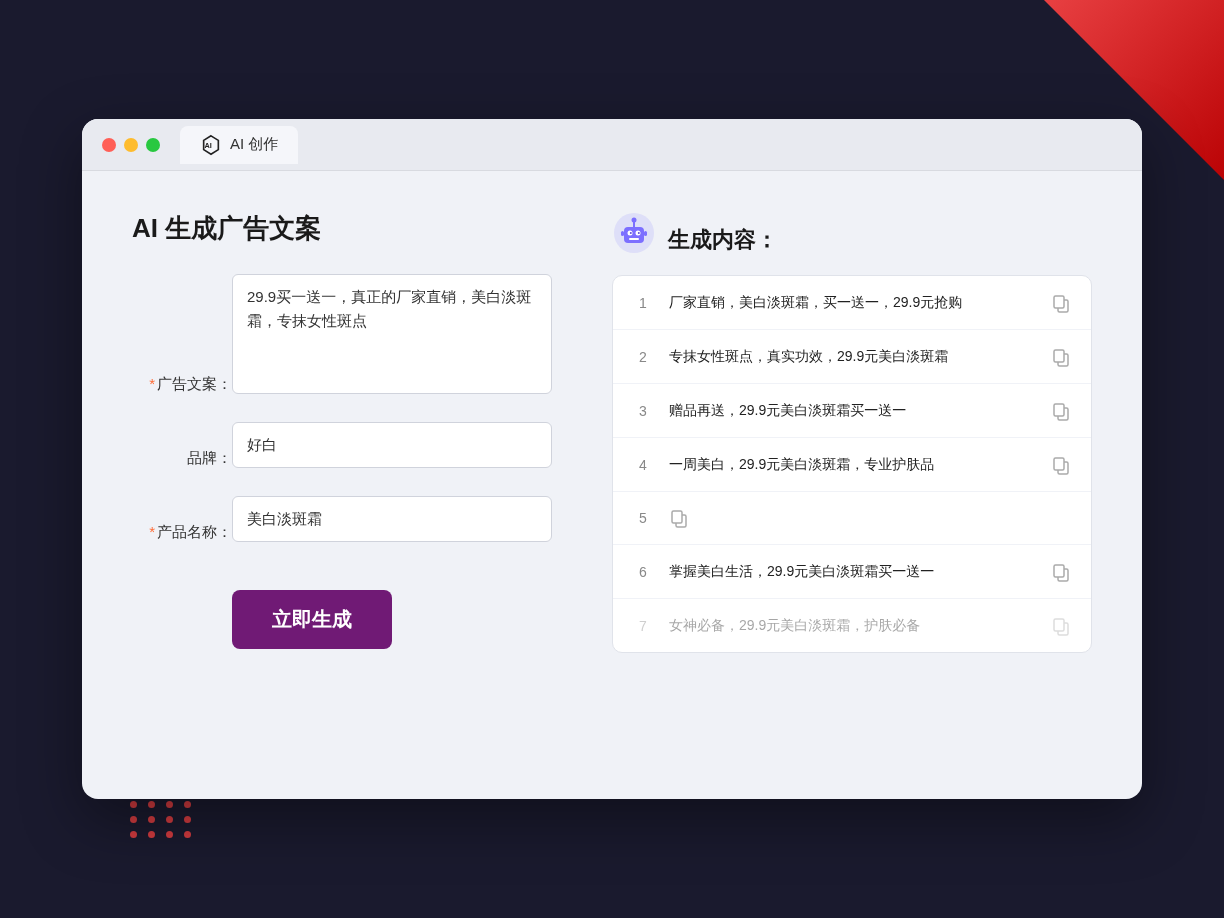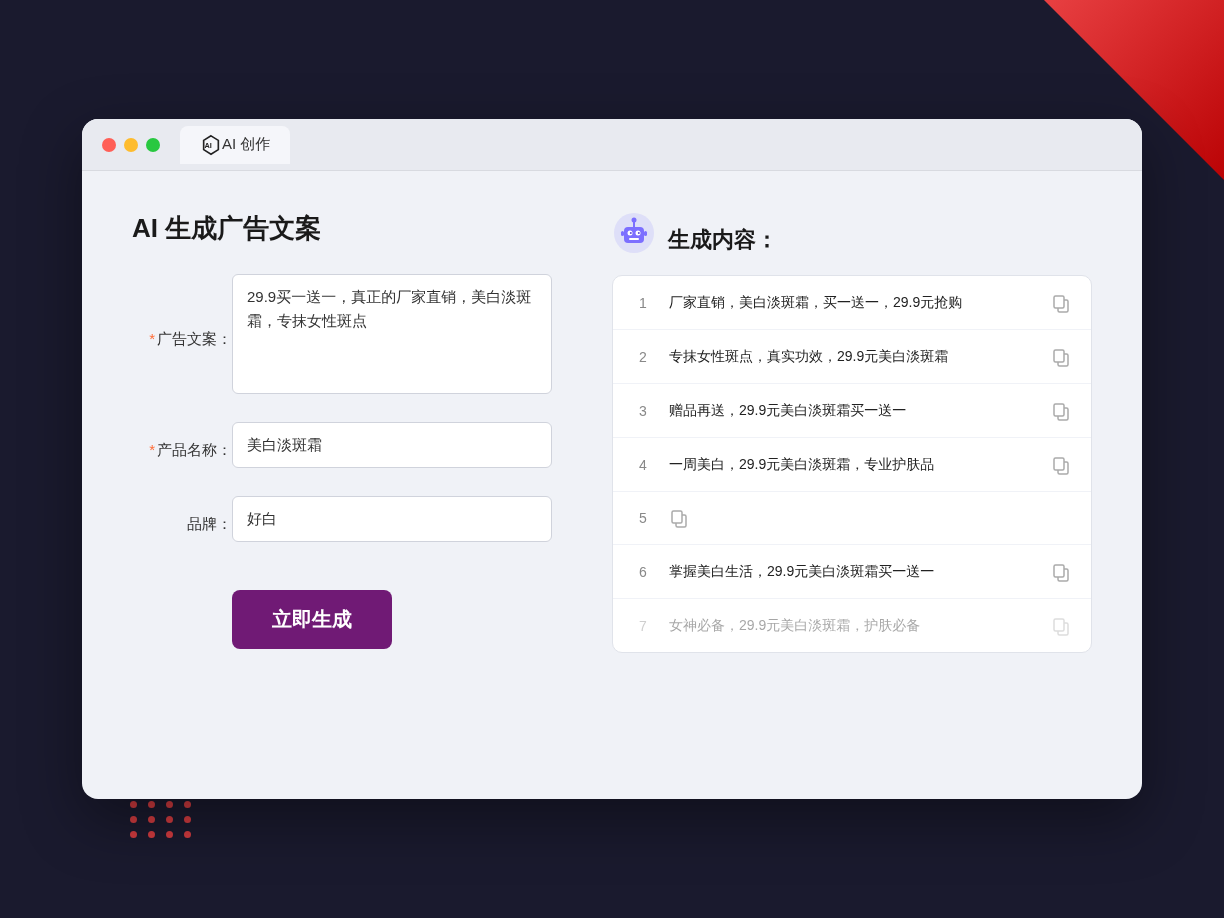--- a/index.html
+++ b/index.html
@@ -54,21 +54,21 @@
     }
     .traffic-light.red { background: #ff5f57; }
     .traffic-light.yellow { background: #febc2e; }
     .traffic-light.green { background: #28c840; }
     .tab {
       background: #f5f6fa;
       border-radius: 8px 8px 0 0;
       padding: 8px 20px;
       display: flex;
       align-items: center;
-      gap: 0;
+      gap: 8px;
       font-size: 15px;
       color: #333;
     }
     .tab-icon {
       width: 22px;
       height: 22px;
     }
     .window-body {
       padding: 40px 50px 50px;
       display: flex;
@@ -80,21 +80,21 @@
       flex: 0 0 420px;
     }
     .panel-title {
       font-size: 26px;
       font-weight: 700;
       color: #1a1a1a;
       margin-bottom: 28px;
     }
     .form-row {
       display: flex;
-      align-items: center;
+      align-items: flex-end;
       margin-bottom: 28px;
     }
     .form-label {
       font-size: 15px;
       color: #333;
       width: 100px;
       padding-top: 10px;
       text-align: right;
       flex-shrink: 0;
     }
@@ -268,30 +268,30 @@
       
       <div class="form-row">
         <div class="form-label">
           <span class="required">*</span>广告文案：
         </div>
         <textarea class="form-input" style="">29.9买一送一，真正的厂家直销，美白淡斑霜，专抹女性斑点</textarea>
       </div>
 
       
       <div class="form-row">
+        <div class="form-label">品牌：</div>
+        <input type="text" class="form-input" value="好白" style="">
+      </div>
+
+      
+      <div class="form-row">
         <div class="form-label">
           <span class="required">*</span>产品名称：
         </div>
         <input type="text" class="form-input" value="美白淡斑霜" style="">
-      </div>
-
-      
-      <div class="form-row">
-        <div class="form-label">品牌：</div>
-        <input type="text" class="form-input" value="好白" style="">
       </div>
 
       <button class="generate-btn">立即生成</button>
     </div>
 
     <div class="right-panel">
       <div class="result-header">
 
         <svg class="robot-icon" viewBox="0 0 44 44" fill="none" xmlns="http://www.w3.org/2000/svg">
           <circle cx="22" cy="22" r="20" fill="#7c6fff" opacity="0.15"></circle>

